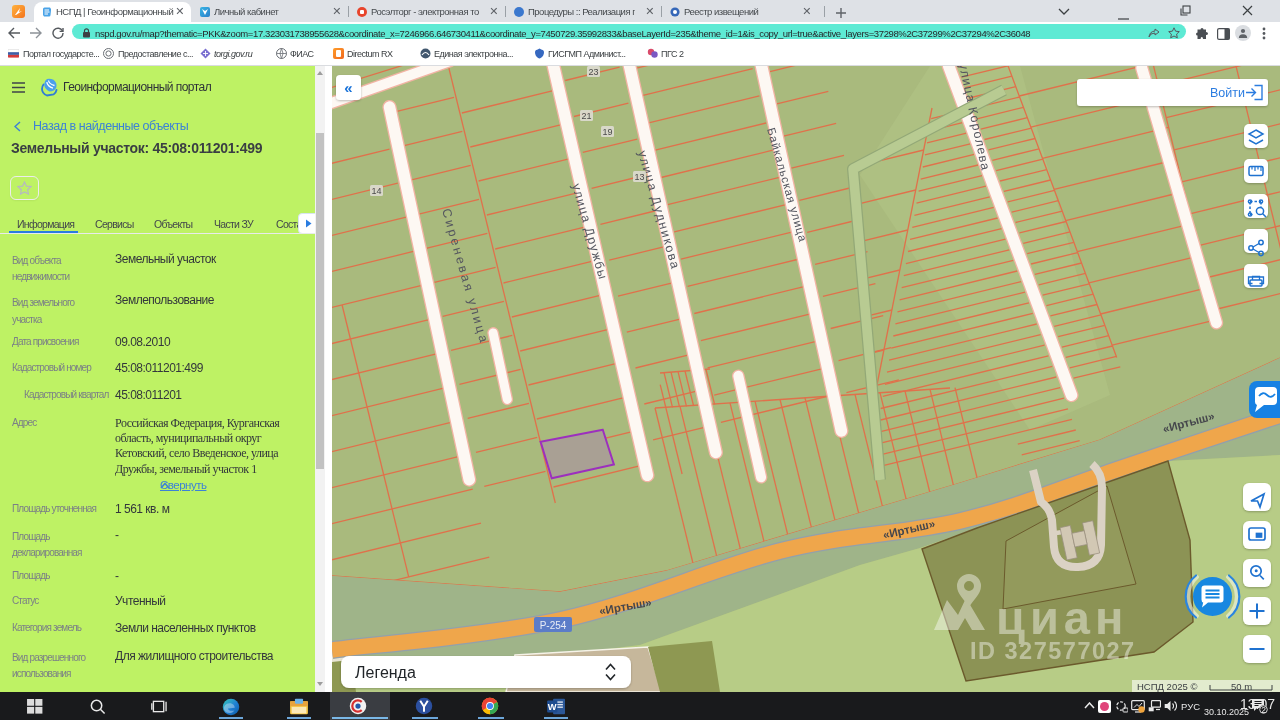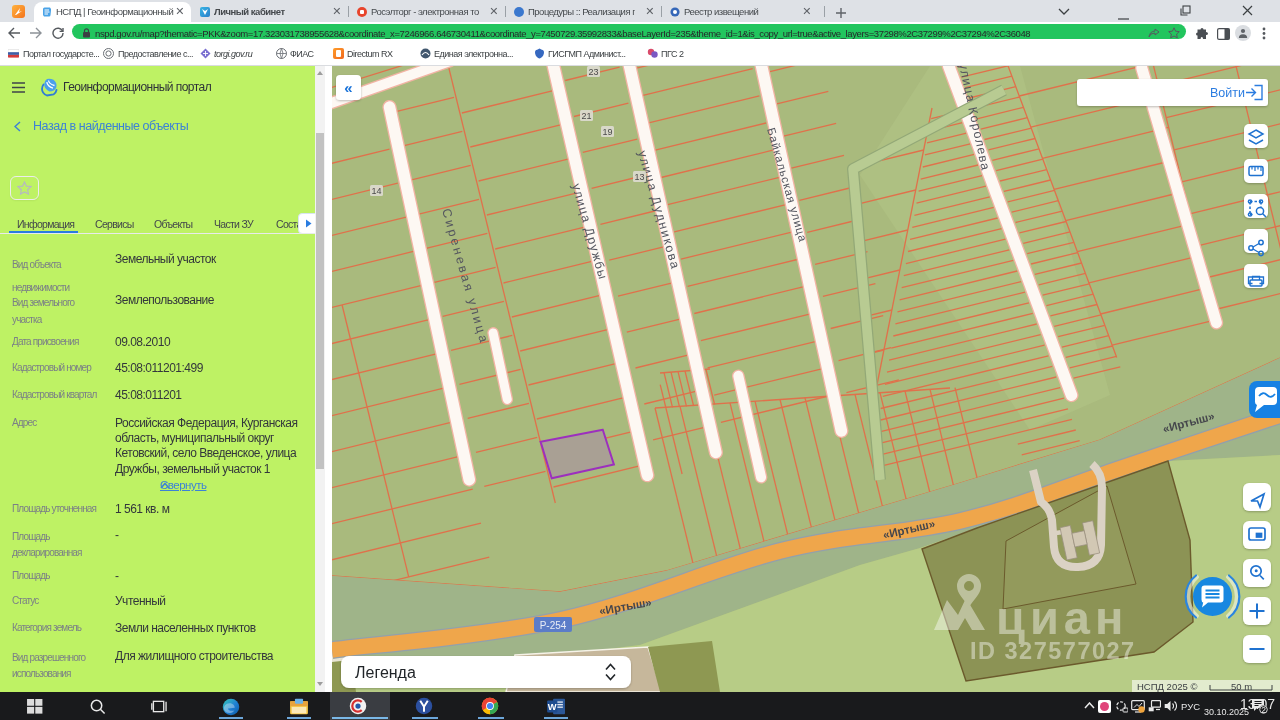--- a/index.html
+++ b/index.html
@@ -10,21 +10,21 @@
 #tabstrip { position:absolute; left:0; top:0; width:1280px; height:22px; background:#dee1e6; }
 .tab { position:absolute; top:2px; height:20px; font-size:9.5px; letter-spacing:-0.5px; color:#45494d; }
 .tab.active { background:#fff; border-radius:8px 8px 0 0; }
 .tabfav { position:absolute; width:10px; height:10px; top:5px; left:8px; border-radius:2px; }
 .tabtitle { position:absolute; left:22px; top:4px; white-space:nowrap; overflow:hidden; }
 .tabx { position:absolute; right:6px; top:4px; width:11px; height:11px; font-size:11px; color:#5f6368; line-height:11px; text-align:center; }
 .tabsep { position:absolute; top:6px; width:1px; height:11px; background:#9aa0a6; }
 #newtab { position:absolute; left:835px; top:7px; width:12px; height:12px; }
 .winbtn { position:absolute; top:0; color:#3c4043; font-size:11px; }
 #toolbar { position:absolute; left:0; top:22px; width:1280px; height:22px; background:#fff; }
-#urlpill { position:absolute; left:72px; top:2px; width:1114px; height:15px; background:#22c55e; border-radius:9px; }
+#urlpill { position:absolute; left:72px; top:2px; width:1114px; height:15px; background:#5eead4; border-radius:9px; }
 #urltext { position:absolute; left:23px; top:4px; font-size:9.5px; letter-spacing:-0.38px; color:#26292c; white-space:nowrap; overflow:hidden; width:1040px; }
 #bookmarks { position:absolute; left:0; top:44px; width:1280px; height:22px; background:#fff; border-bottom:1px solid #dadce0; }
 .bm { position:absolute; top:5px; font-size:9px; letter-spacing:-0.5px; color:#3c4043; white-space:nowrap; }
 .bmic { position:absolute; top:4px; width:11px; height:11px; border-radius:2px; }
 
 
 #panel { position:absolute; left:0; top:66px; width:315px; height:626px; background:#bef264; }
 #scrollbar { position:absolute; left:315px; top:66px; width:10px; height:626px; background:#f2f2f2; }
 #scrollthumb { position:absolute; left:1px; top:67px; width:8px; height:336px; background:#c2c2c2; }
 #gapcol { position:absolute; left:325px; top:66px; width:7px; height:626px; background:#fff; }
@@ -52,21 +52,21 @@
           <path d="M2.5,3 L7,3 M2.5,5 L7.5,5 M2.5,7 L6,7" stroke="#fff" stroke-width="1"></path>
         </svg>
       <div class="tabtitle" style="width:118px;">НСПД | Геоинформационный п</div>
       <div class="tabx">✕</div>
     </div>
     <div class="tab" style="left:192px;width:156px;">
       <div class="tabfav" style="background:linear-gradient(135deg,#37b5e5,#2a7fc9);"></div>
       <svg style="position:absolute;left:10px;top:7px;" width="6" height="6" viewBox="0 0 6 6">
           <path d="M0,0 L3,6 L6,0 L3,2 Z" fill="#fff"></path>
         </svg>
-      <div class="tabtitle" style="width:110px;font-weight:bold;">Личный кабинет</div>
+      <div class="tabtitle" style="width:110px;">Личный кабинет</div>
       <div class="tabx">✕</div>
     </div>
     <div class="tabsep" style="left:348px;"></div>
     <div class="tab" style="left:349px;width:156px;">
       <div class="tabfav" style="background:#e8452c;border-radius:50%;"></div>
       <div style="position:absolute;left:11px;top:8px;width:4px;height:4px;background:#fff;border-radius:1px;"></div>
       <div class="tabtitle" style="width:108px;">Росэлторг - электронная торгов</div>
       <div class="tabx">✕</div>
     </div>
     <div class="tabsep" style="left:505px;"></div>
@@ -191,47 +191,48 @@
     <svg style="position:absolute;left:41px;top:12px;" width="17" height="19" viewBox="0 0 17 19">
         <path d="M2.5,6.5 Q1,8.5 1,11 Q1,15.5 6,17.5 L12.5,16.5 Q15,15 15.5,12" fill="none" stroke="#2f7cd6" stroke-width="1.8" stroke-linecap="round"></path>
         <path d="M6,1 Q3.5,2.5 3.2,6 Q3,11 8.5,13.5 Q13.5,13.5 15.3,9.5 Q16.5,5 12.5,1.8 Q9,0.2 6,1 Z" fill="#4aa0ea"></path>
         <path d="M5.8,4.2 Q6.5,8.5 12,10.2 M7.5,2.5 Q8,6 13.5,7.5" fill="none" stroke="#fff" stroke-width="1.3"></path>
       </svg>
     <div style="position:absolute;left:63px;top:14px;font-size:12px;letter-spacing:-0.55px;color:#2e3338;">Геоинформационный портал</div>
     <svg style="position:absolute;left:14px;top:55px;" width="7" height="11" viewBox="0 0 7 11">
         <path d="M6,1 L1,5.5 L6,10" fill="none" stroke="#3c82d6" stroke-width="1.5"></path>
       </svg>
     <div style="position:absolute;left:33px;top:53px;font-size:12.5px;letter-spacing:-0.45px;color:#3c82d6;">Назад в найденные объекты</div>
+    <div style="position:absolute;left:11px;top:74px;font-size:14px;font-weight:bold;color:#3a3e43;letter-spacing:-0.3px;white-space:nowrap;">Земельный участок: 45:08:011201:499</div>
     <div style="position:absolute;left:10px;top:110px;width:29px;height:24px;border:1px solid #ececec;border-radius:6px;box-shadow:0 1px 2px rgba(0,0,0,0.06);"></div>
     <svg style="position:absolute;left:17px;top:115px;" width="15" height="14" viewBox="0 0 15 14">
         <path d="M7.5,1 L9.4,5.1 L13.9,5.6 L10.6,8.7 L11.5,13.1 L7.5,10.9 L3.5,13.1 L4.4,8.7 L1.1,5.6 L5.6,5.1 Z" fill="none" stroke="#b6babf" stroke-width="1.2"></path>
       </svg>
     <div style="position:absolute;left:17px;top:152px;font-size:10.5px;letter-spacing:-0.7px;color:#42464b;">Информация</div>
     <div style="position:absolute;left:95px;top:152px;font-size:10.5px;letter-spacing:-0.7px;color:#42464b;">Сервисы</div>
     <div style="position:absolute;left:154px;top:152px;font-size:10.5px;letter-spacing:-0.7px;color:#42464b;">Объекты</div>
     <div style="position:absolute;left:214px;top:152px;font-size:10.5px;letter-spacing:-0.7px;color:#42464b;">Части ЗУ</div>
     <div style="position:absolute;left:276px;top:152px;font-size:10.5px;letter-spacing:-0.7px;color:#42464b;">Состав</div>
     <div style="position:absolute;left:298px;top:147px;width:21px;height:21px;background:#fff;border:1px solid #d8e4f2;border-radius:4px;"></div>
     <svg style="position:absolute;left:305px;top:153px;" width="7" height="9" viewBox="0 0 7 9">
         <path d="M1,0.5 L6.5,4.5 L1,8.5 Z" fill="#2a7ce0"></path>
       </svg>
     <div style="position:absolute;left:9px;top:165px;width:69px;height:3px;background:#2a7ce0;"></div>
     <div style="position:absolute;left:0px;top:167px;width:315px;height:1px;background:#e8eaec;"></div>
-    <div class="label" style="left:12px;top:187px;width:100px;line-height:23px;">Вид объекта<br>недвижимости</div>
+    <div class="label" style="left:12px;top:187px;width:100px;line-height:16px;">Вид объекта<br>недвижимости</div>
     <div class="value" style="left:115px;top:186px;">Земельный участок</div>
     <div class="label" style="left:12px;top:228px;width:100px;line-height:17px;">Вид земельного<br>участка</div>
     <div class="value" style="left:115px;top:227px;">Землепользование</div>
     <div class="label" style="left:12px;top:270px;width:110px;">Дата присвоения</div>
     <div class="value" style="left:115px;top:269px;">09.08.2010</div>
     <div class="label" style="left:12px;top:296px;width:110px;">Кадастровый номер</div>
     <div class="value" style="left:115px;top:295px;">45:08:011201:499</div>
-    <div class="label" style="left:12px;top:323px;width:92px;">Кадастровый квартал</div>
+    <div class="label" style="left:24px;top:323px;width:92px;">Кадастровый квартал</div>
     <div class="value" style="left:115px;top:322px;">45:08:011201</div>
     <div class="label" style="left:12px;top:351px;width:110px;">Адрес</div>
-    <div class="value" style="left:115px;top:350px;line-height:15.2px;white-space:nowrap;">Российская Федерация, Курганская<br>область, муниципальный округ<br>Кетовский, село Введенское, улица<br>Дружбы, земельный участок 1</div>
+    <div class="value" style="left:115px;top:350px;line-height:15.2px;white-space:nowrap;font-family:Liberation Serif, serif;">Российская Федерация, Курганская<br>область, муниципальный округ<br>Кетовский, село Введенское, улица<br>Дружбы, земельный участок 1</div>
     <div class="value bluelink" style="left:115px;top:413px;font-size:11.5px;text-decoration:underline;">Свернуть</div>
     <svg style="position:absolute;left:160px;top:416px;" width="10" height="7" viewBox="0 0 10 7">
         <path d="M1,6 L5,1.5 L9,6" fill="none" stroke="#3c82d6" stroke-width="1.6"></path>
       </svg>
     <div class="label" style="left:12px;top:437px;width:110px;">Площадь уточненная</div>
     <div class="value" style="left:115px;top:436px;">1 561 кв. м</div>
     <div class="label" style="left:12px;top:463px;width:100px;line-height:16px;">Площадь<br>декларированная</div>
     <div class="value" style="left:115px;top:462px;">-</div>
     <div class="label" style="left:12px;top:504px;width:110px;">Площадь</div>
     <div class="value" style="left:115px;top:503px;">-</div>

